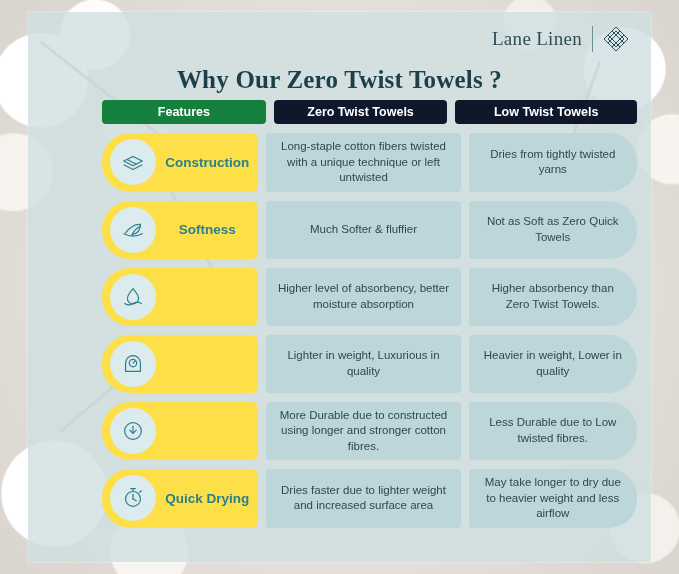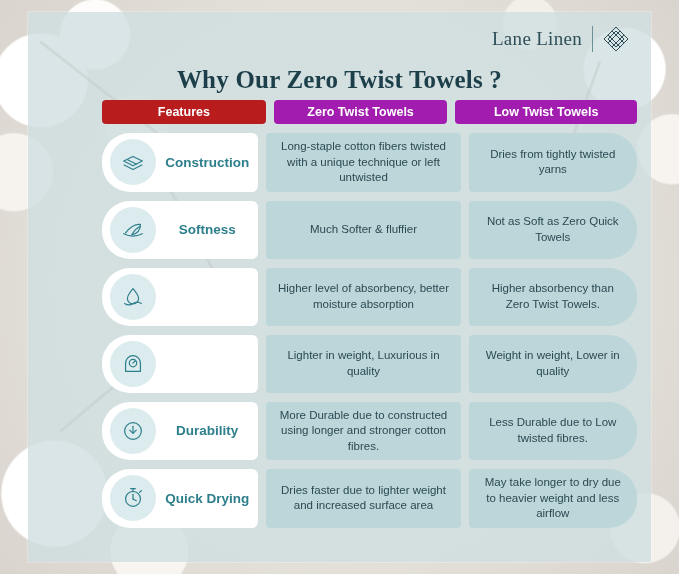--- a/index.html
+++ b/index.html
@@ -110,35 +110,35 @@
   }
   .head-cell {
     height: 24px;
     display: flex;
     align-items: center;
     justify-content: center;
     color: #ffffff;
     font-size: 12.5px;
     font-weight: bold;
     border-radius: 4px 4px 4px 4px;
-    background: #a21caf;
-  }
-  .head-cell.feat { width: 165px; background: #b91c1c; }
+    background: #0f172a;
+  }
+  .head-cell.feat { width: 165px; background: #15803d; }
   .head-cell.zero { width: 175px; }
   .head-cell.low  { width: 183px; }
 
   .row {
     display: flex;
     gap: 8px;
     margin-bottom: 9px;
     align-items: stretch;
   }
   .feature-cell {
     width: 165px;
-    background: #ffffff;
+    background: #fde047;
     border-radius: 28px 6px 6px 28px;
     display: flex;
     align-items: center;
     padding-left: 8px;
     box-sizing: border-box;
   }
   .icon-badge {
     width: 46px;
     height: 46px;
     border-radius: 50%;
@@ -267,35 +267,34 @@
             <svg viewBox="0 0 28 28" width="26" height="26" aria-hidden="true">
               <g fill="none" stroke="#2e7f8c" stroke-width="1.3" stroke-linecap="round" stroke-linejoin="round">
                 <path d="M6 22 h16 a0 0 0 0 0 0 0 V13 a8 8 0 0 0 -16 0 Z"></path>
                 <circle cx="14" cy="13" r="4"></circle>
                 <path d="M14 13 L16.5 10.5"></path>
               </g>
             </svg>
           </div>
         </div>
         <div class="desc-cell zero">Lighter in weight, Luxurious in quality</div>
-        <div class="desc-cell low">Weight in weight, Lower in quality</div>
+        <div class="desc-cell low">Heavier in weight, Lower in quality</div>
       </div>
 
       <div class="row">
         <div class="feature-cell">
           <div class="icon-badge">
             <svg viewBox="0 0 28 28" width="26" height="26" aria-hidden="true">
               <g fill="none" stroke="#2e7f8c" stroke-width="1.3" stroke-linecap="round" stroke-linejoin="round">
                 <circle cx="14" cy="14" r="9"></circle>
                 <path d="M14 9 v7"></path>
                 <path d="M10.5 13 L14 16.5 L17.5 13"></path>
               </g>
             </svg>
           </div>
-          <div class="feature-label">Durability</div>
         </div>
         <div class="desc-cell zero">More Durable due to constructed using longer and stronger cotton fibres.</div>
         <div class="desc-cell low">Less Durable due to Low twisted fibres.</div>
       </div>
 
       <div class="row">
         <div class="feature-cell">
           <div class="icon-badge">
             <svg viewBox="0 0 28 28" width="26" height="26" aria-hidden="true">
               <g fill="none" stroke="#2e7f8c" stroke-width="1.3" stroke-linecap="round" stroke-linejoin="round">

